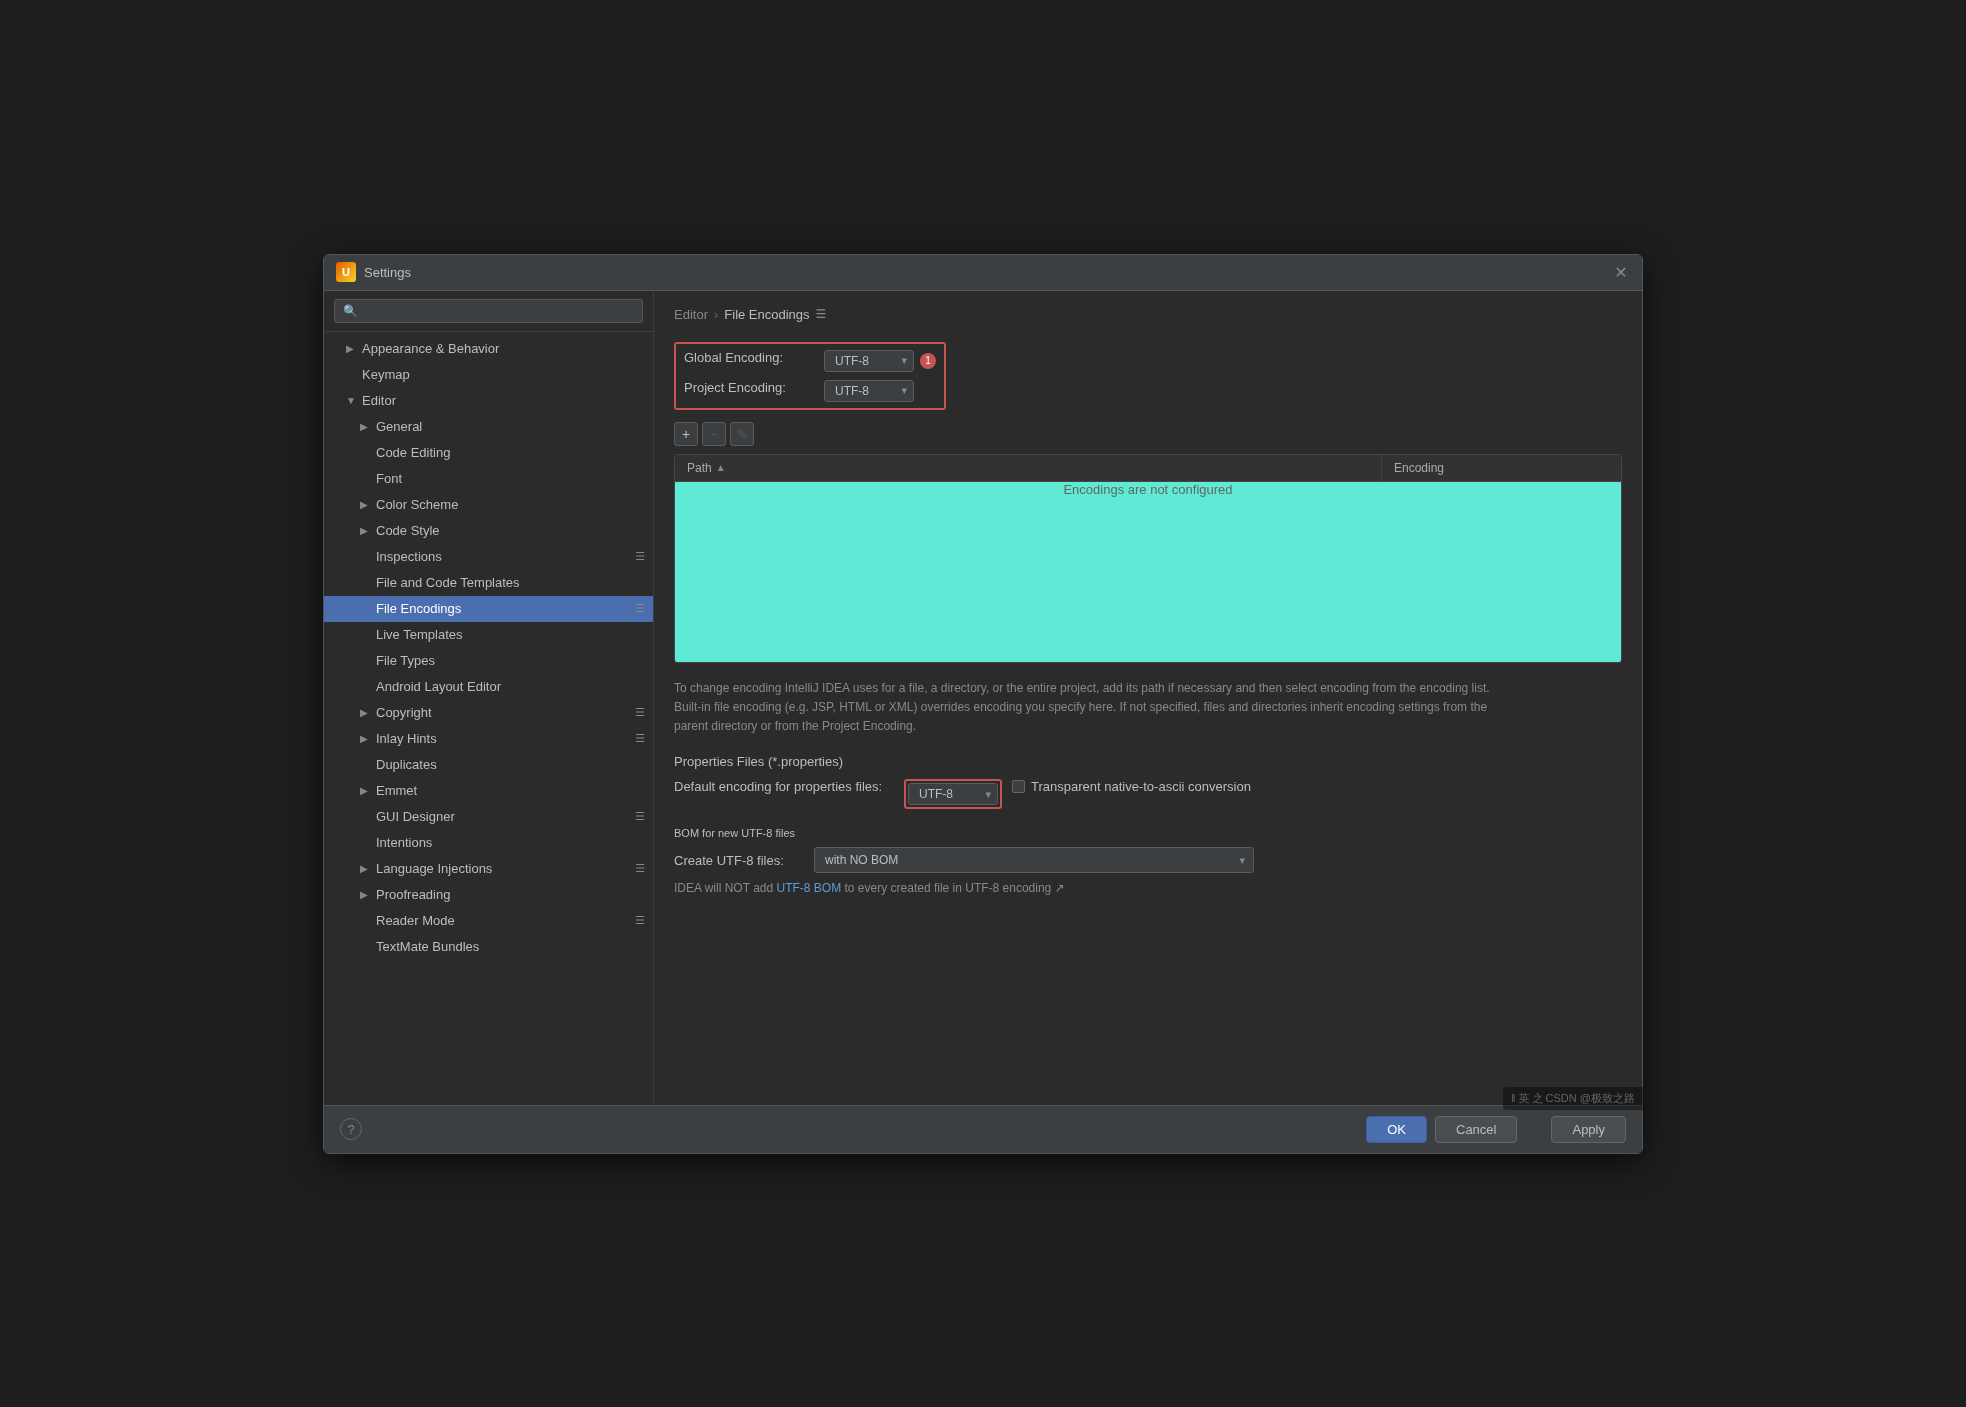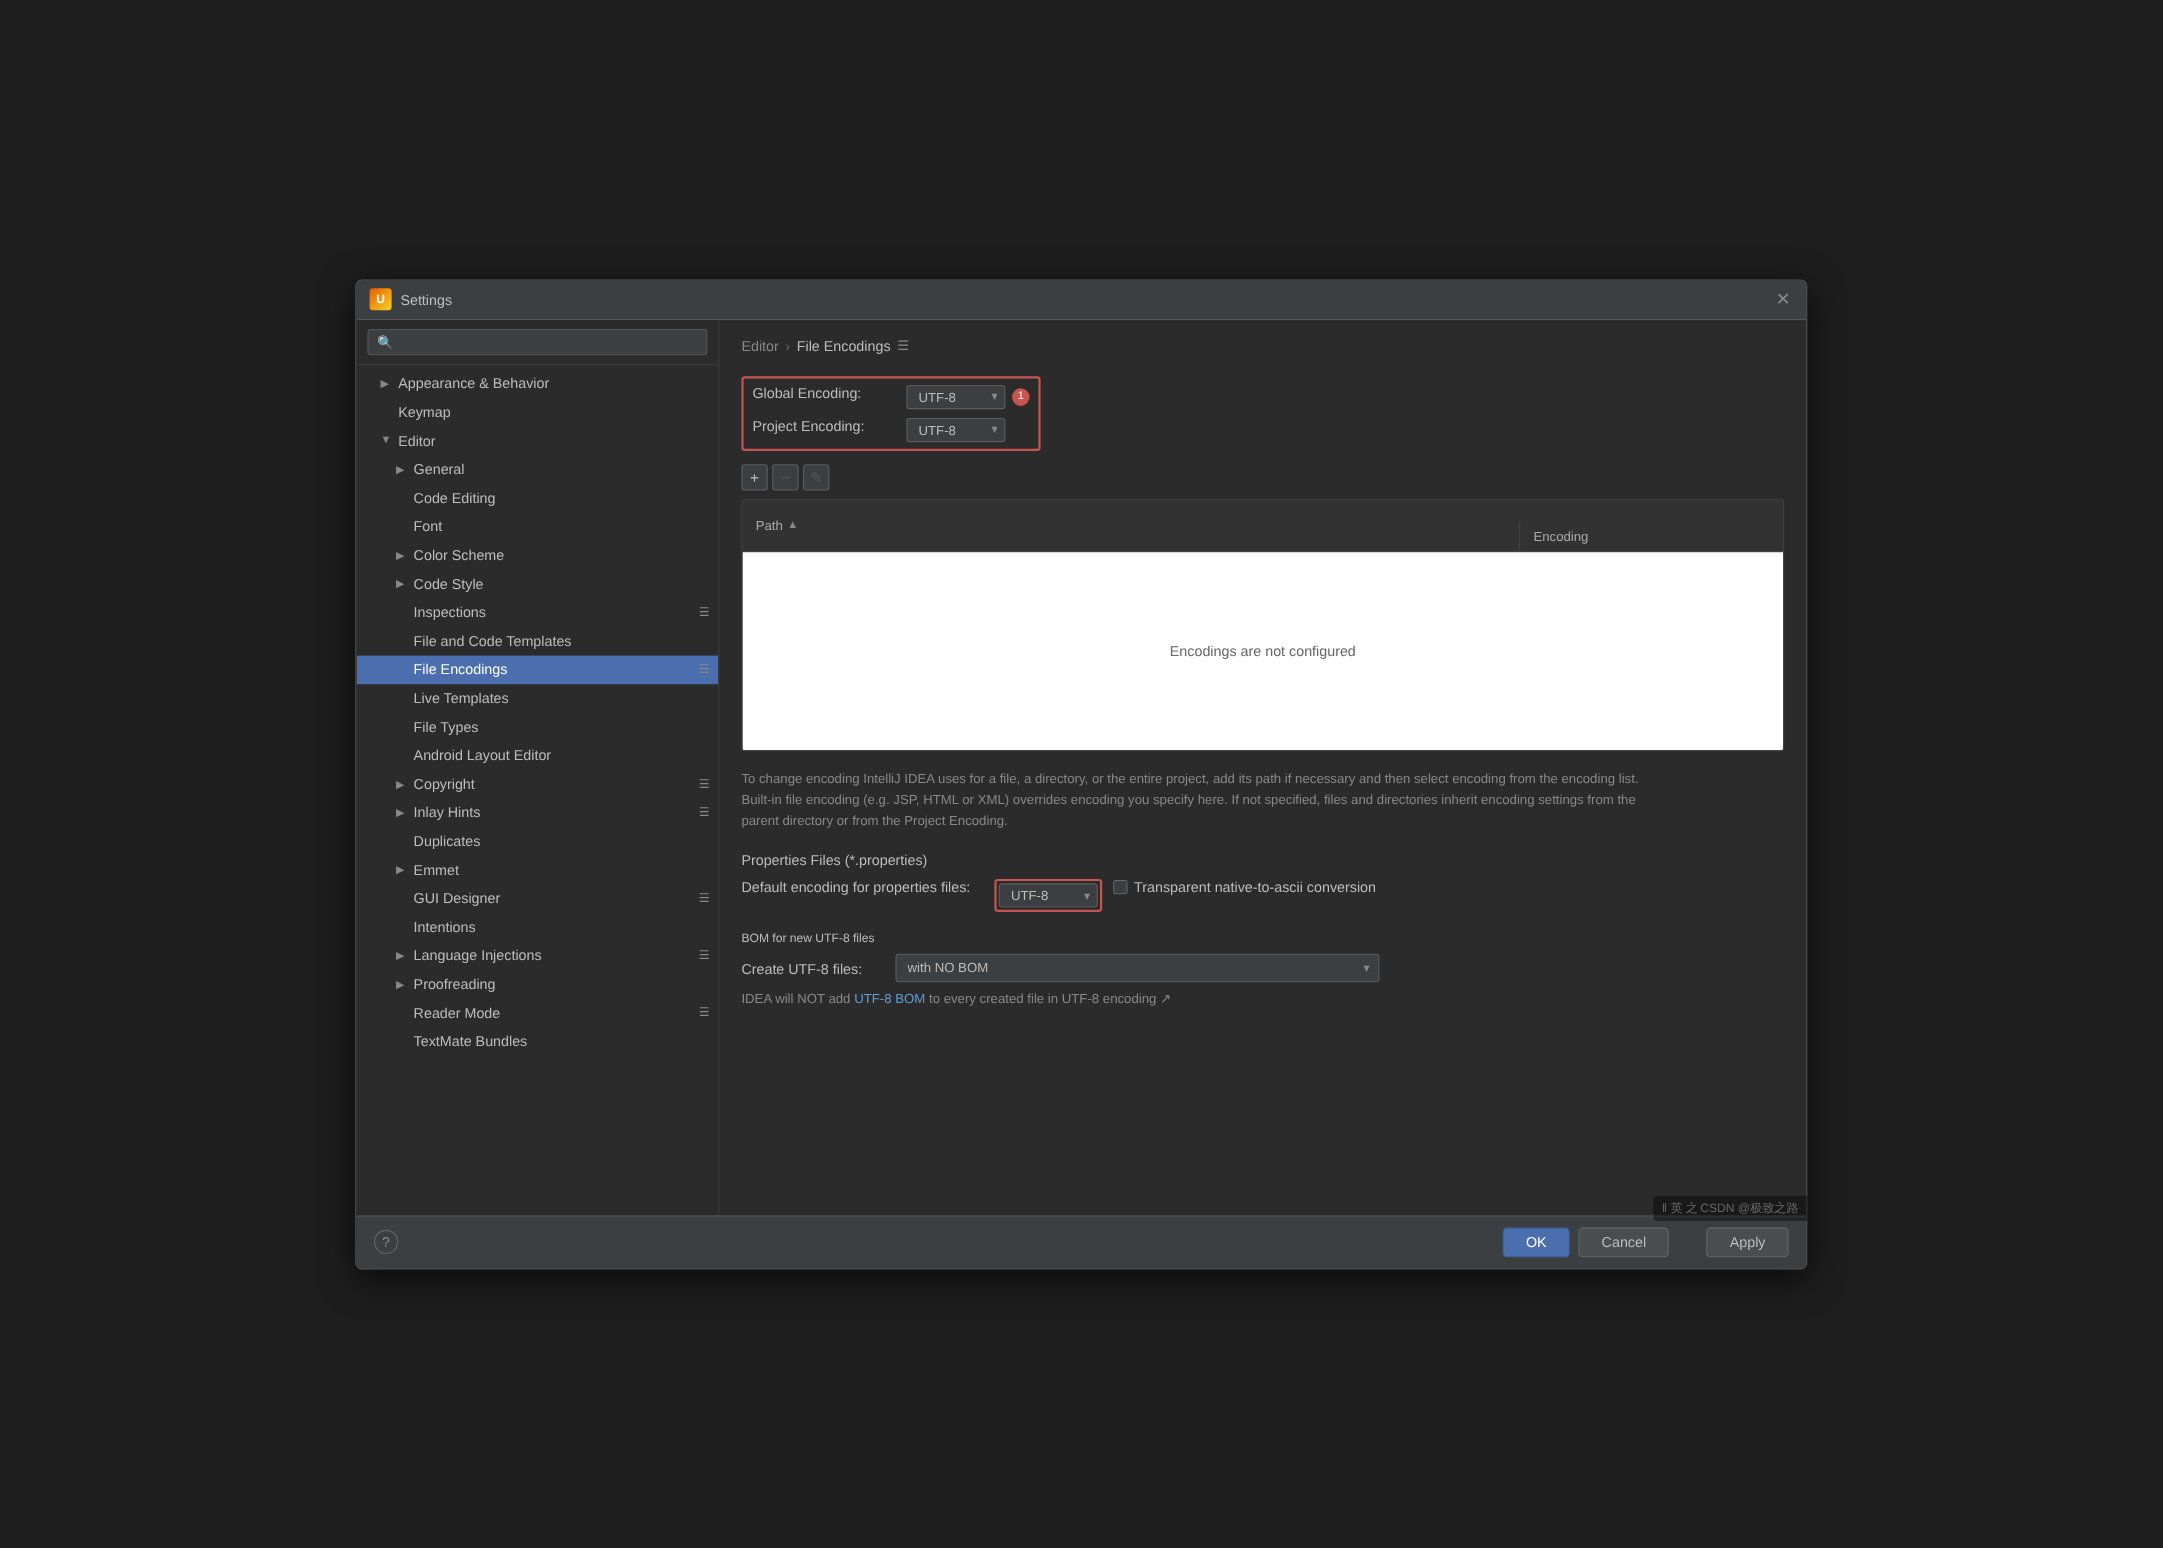--- a/index.html
+++ b/index.html
@@ -222,26 +222,25 @@
     .table-header .col {
       padding: 6px 12px;
       font-size: 12px;
       color: #aaa;
       font-weight: 500;
       display: flex;
       align-items: center;
       gap: 4px;
     }
     .col-path { flex: 1; }
-    .col-encoding { width: 240px; border-left: 1px solid #444; margin-top: 20px; }
+    .col-encoding { width: 240px; border-left: 1px solid #444; }
     .table-body {
-      background: #ffffff;
+      background: #5eead4;
       min-height: 180px;
       display: flex;
-      align-items: center;
       justify-content: center;
     }
     .empty-message {
       color: #666;
       font-size: 13px;
     }
     .info-text {
       font-size: 12px;
       color: #888;
       line-height: 1.6;

